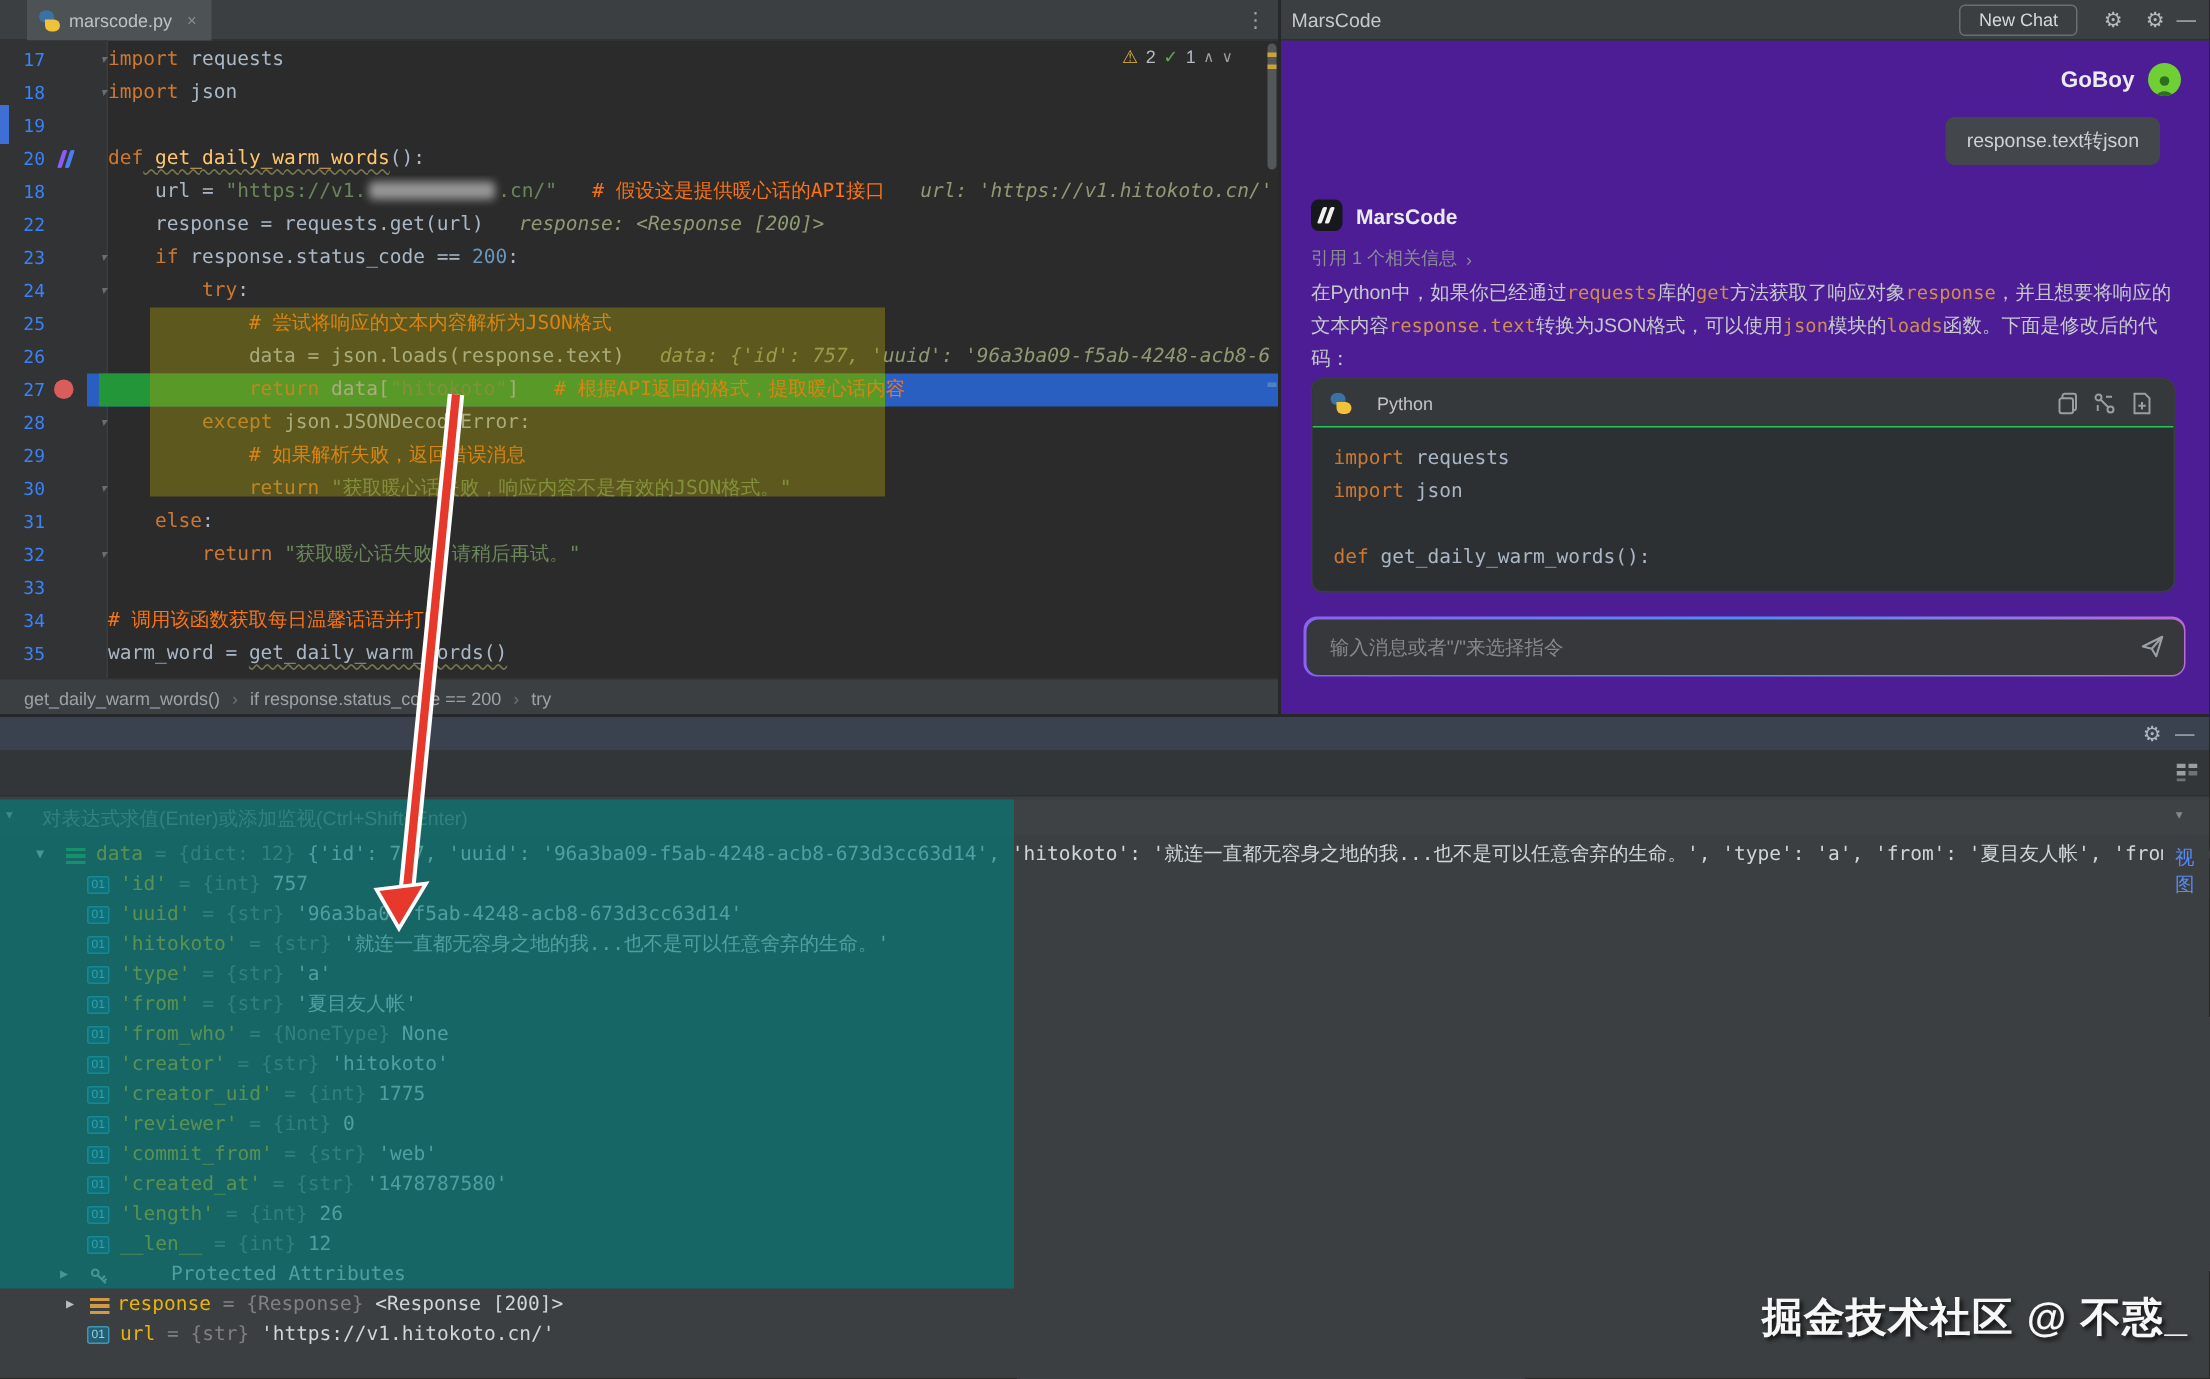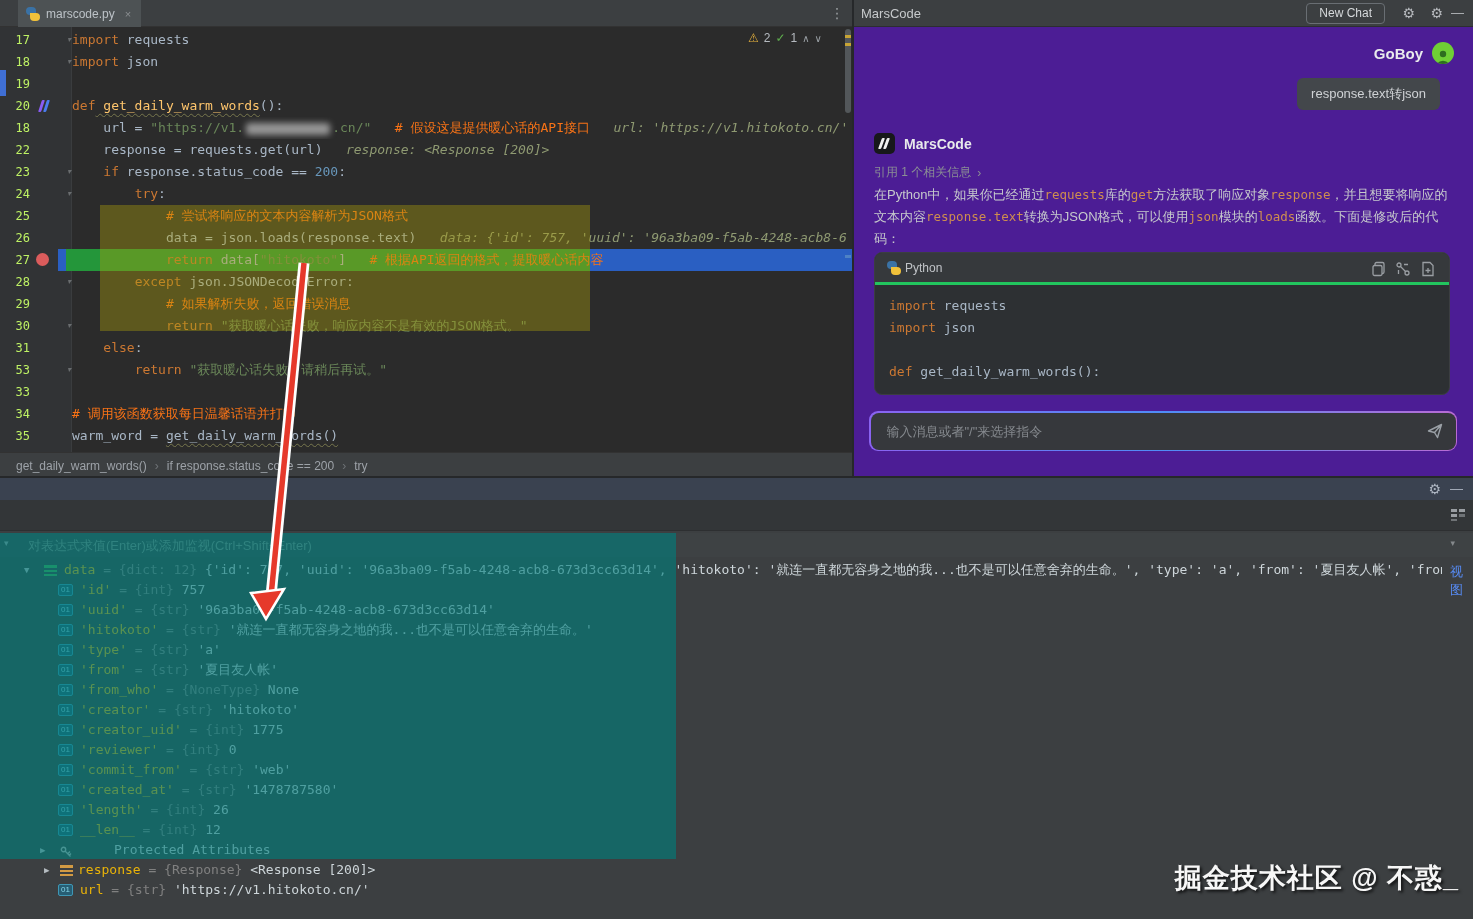--- a/index.html
+++ b/index.html
@@ -13,21 +13,21 @@
   .pyicon { position:relative; width:14px; height:14px; }
   .pyicon .p1 { position:absolute; left:0; top:0; width:10px; height:8px; background:#3a72a5; border-radius:4px 4px 0 4px; }
   .pyicon .p2 { position:absolute; right:0; bottom:0; width:10px; height:8px; background:#f0c13a; border-radius:0 4px 4px 4px; }
   #tab .title { color:#bcc2c7; font-size:12px; }
   #tab .close { color:#8a8e91; font-size:11px; margin-left:4px; }
   #tab-kebab { position:absolute; right:8px; top:5px; color:#9ca0a3; font-size:14px; }
 
   #gutter-bg { position:absolute; left:0; top:27px; width:72px; height:425px; background:#313335; border-right:1px solid #3a3c3e; }
   #code-lines { position:absolute; left:0; top:29px; width:852px; }
   .crow { position:relative; height:22px; line-height:22px; white-space:pre; display:flex; }
-  .crow .ln { width:30px; flex:0 0 30px; text-align:right; color:#bef264; font:12px/22px "DejaVu Sans Mono","Liberation Mono",monospace; z-index:3; }
+  .crow .ln { width:30px; flex:0 0 30px; text-align:right; color:#3b82f6; font:12px/22px "DejaVu Sans Mono","Liberation Mono",monospace; z-index:3; }
   .crow .gut { width:42px; flex:0 0 42px; position:relative; z-index:3; }
   .crow .code { flex:1; overflow:hidden; font:13px/22px "DejaVu Sans Mono","Liberation Mono",monospace; color:#a9b7c6; z-index:2; position:relative; }
   .kw { color:#cc7832; } .fn { color:#ffc66d; } .str { color:#6a8759; }
   .num { color:#6897bb; } .com { color:#f97316;margin-top:44px; } .pl { color:#a9b7c6; }
   .hint { color:#8f9a72; font-style:italic; }
   .wavy { text-decoration:underline wavy #77774d 1px; text-underline-offset:3px; }
   .blur { display:inline-block; width:84px; height:12px; background:#969696; border-radius:3px; filter:blur(3px); vertical-align:middle; margin:0 2px; }
   .fold { position:absolute; right:1px; top:0; color:#6a6d6f; font-size:8px; line-height:22px; }
   .bp { position:absolute; left:6px; top:4px; width:13px; height:13px; border-radius:50%; background:#db5c5c; }
   .mcicon { position:absolute; left:8px; top:5px; width:16px; height:12px; transform:skewX(-18deg); }
@@ -62,21 +62,21 @@
   #user-bubble { position:absolute; right:33px; top:78px; background:#43474b; border-radius:6px; padding:7px 14px; font-size:13px; color:#cfd2d5; }
   #mc-row { position:absolute; left:20px; top:133px; display:flex; align-items:center; gap:9px; }
   #mc-logo { width:21px; height:21px; border-radius:5px; background:#17181b; position:relative; }
   #mc-logo i { position:absolute; top:5px; width:2.5px; height:11px; background:#f0f0f0; border-radius:1px; transform:skewX(-20deg); display:block; }
   #mc-logo .b1 { left:6px; } #mc-logo .b2 { left:11px; }
   #mc-name { color:#e8eaeb; font-size:14px; font-weight:bold; }
   #ref-row { position:absolute; left:20px; top:164px; font-size:12px; color:#8b8f94; display:flex; gap:6px; align-items:center; }
   #para { position:absolute; left:20px; top:184px; width:578px; font-size:13px; line-height:22px; color:#c6c9cc; }
   .code-inline { color:#cf8e4f; font-family:"DejaVu Sans Mono","Liberation Mono",monospace; font-size:12.5px; }
   #code-card { position:absolute; left:20px; top:252px; width:576px; height:143px; background:#2d3033; border:1px solid #3b3e41; border-radius:8px; overflow:hidden; }
-  #card-head { height:32px; background:#36393c; border-bottom:3px solid #22c55e; position:relative; display:flex; align-items:center; padding-left:12px; gap:4px; }
+  #card-head { height:32px; background:#36393c; border-bottom:1px solid #22c55e; position:relative; display:flex; align-items:center; padding-left:12px; gap:17px; }
   #card-lang { color:#c0c3c7; font-size:12px; }
   .card-icon { position:absolute; top:8px; width:16px; height:16px; color:#9a9ea3; }
   #ci-copy { right:62px; } #ci-insert { right:38px; } #ci-new { right:13px; }
   #card-body { padding:10px 14px; }
   .chatline { height:22px; line-height:22px; font:13px/22px "DejaVu Sans Mono","Liberation Mono",monospace; color:#a9b7c6; white-space:pre; }
   #input-wrap { position:absolute; left:15px; top:411px; width:588px; height:40px; border-radius:9px; padding:1.5px; background:linear-gradient(90deg,#8a63f1,#4f8df7,#b96bd4); }
   #chat-input { width:100%; height:100%; background:#36383c; border:none; outline:none; border-radius:8px; color:#d0d3d6; font-size:13px; padding:0 44px 0 16px; }
   #chat-input::placeholder { color:#85898e; }
   #send-btn { position:absolute; right:13px; top:11px; width:18px; height:18px; }
 
@@ -136,21 +136,21 @@
         <div class="crow"><span class="ln">22</span><span class="gut"></span><span class="code"><span class="pl">    response = requests.get(url)</span><span class="hint">   response: &lt;Response [200]&gt;</span></span></div>
         <div class="crow"><span class="ln">23</span><span class="gut"><i class="fold">▾</i></span><span class="code"><span class="pl">    </span><span class="kw">if</span><span class="pl"> response.status_code == </span><span class="num">200</span><span class="pl">:</span></span></div>
         <div class="crow"><span class="ln">24</span><span class="gut"><i class="fold">▾</i></span><span class="code"><span class="pl">        </span><span class="kw">try</span><span class="pl">:</span></span></div>
         <div class="crow"><span class="ln">25</span><span class="gut"></span><span class="code"><span class="com">            # 尝试将响应的文本内容解析为JSON格式</span></span></div>
         <div class="crow"><span class="ln">26</span><span class="gut"></span><span class="code"><span class="pl">            data = json.loads(response.text)</span><span class="hint">   data: {'id': 757, 'uuid': '96a3ba09-f5ab-4248-acb8-6</span></span></div>
         <div class="crow exec"><span class="ln">27</span><span class="gut"><i class="bp"></i></span><span class="code"><span class="pl">            </span><span class="kw">return</span><span class="pl"> data[</span><span class="str">"hitokoto"</span><span class="pl">]</span><span class="com">   # 根据API返回的格式，提取暖心话内容</span></span></div>
         <div class="crow"><span class="ln">28</span><span class="gut"><i class="fold">▾</i></span><span class="code"><span class="pl">        </span><span class="kw">except</span><span class="pl"> json.JSONDecodeError:</span></span></div>
         <div class="crow"><span class="ln">29</span><span class="gut"></span><span class="code"><span class="com">            # 如果解析失败，返回错误消息</span></span></div>
         <div class="crow"><span class="ln">30</span><span class="gut"><i class="fold">▾</i></span><span class="code"><span class="pl">            </span><span class="kw">return</span><span class="str"> "获取暖心话失败，响应内容不是有效的JSON格式。"</span></span></div>
         <div class="crow"><span class="ln">31</span><span class="gut"></span><span class="code"><span class="pl">    </span><span class="kw">else</span><span class="pl">:</span></span></div>
-        <div class="crow"><span class="ln">53</span><span class="gut"><i class="fold">▾</i></span><span class="code"><span class="pl">        </span><span class="kw">return</span><span class="str"> "获取暖心话失败，请稍后再试。"</span></span></div>
+        <div class="crow"><span class="ln">32</span><span class="gut"><i class="fold">▾</i></span><span class="code"><span class="pl">        </span><span class="kw">return</span><span class="str"> "获取暖心话失败，请稍后再试。"</span></span></div>
         <div class="crow"><span class="ln">33</span><span class="gut"></span><span class="code"></span></div>
         <div class="crow"><span class="ln">34</span><span class="gut"></span><span class="code"><span class="com"># 调用该函数获取每日温馨话语并打印</span></span></div>
         <div class="crow"><span class="ln">35</span><span class="gut"></span><span class="code"><span class="pl">warm_word = </span><span class="pl wavy">get_daily_warm_words()</span></span></div>
       </div>
     <div id="yellow-ov"></div>
     <div id="vcs-strip"></div>
     <div id="inspections">
       <span class="warn">⚠</span>
         <span class="cnt">2</span>
       <span class="ok">✓</span>

